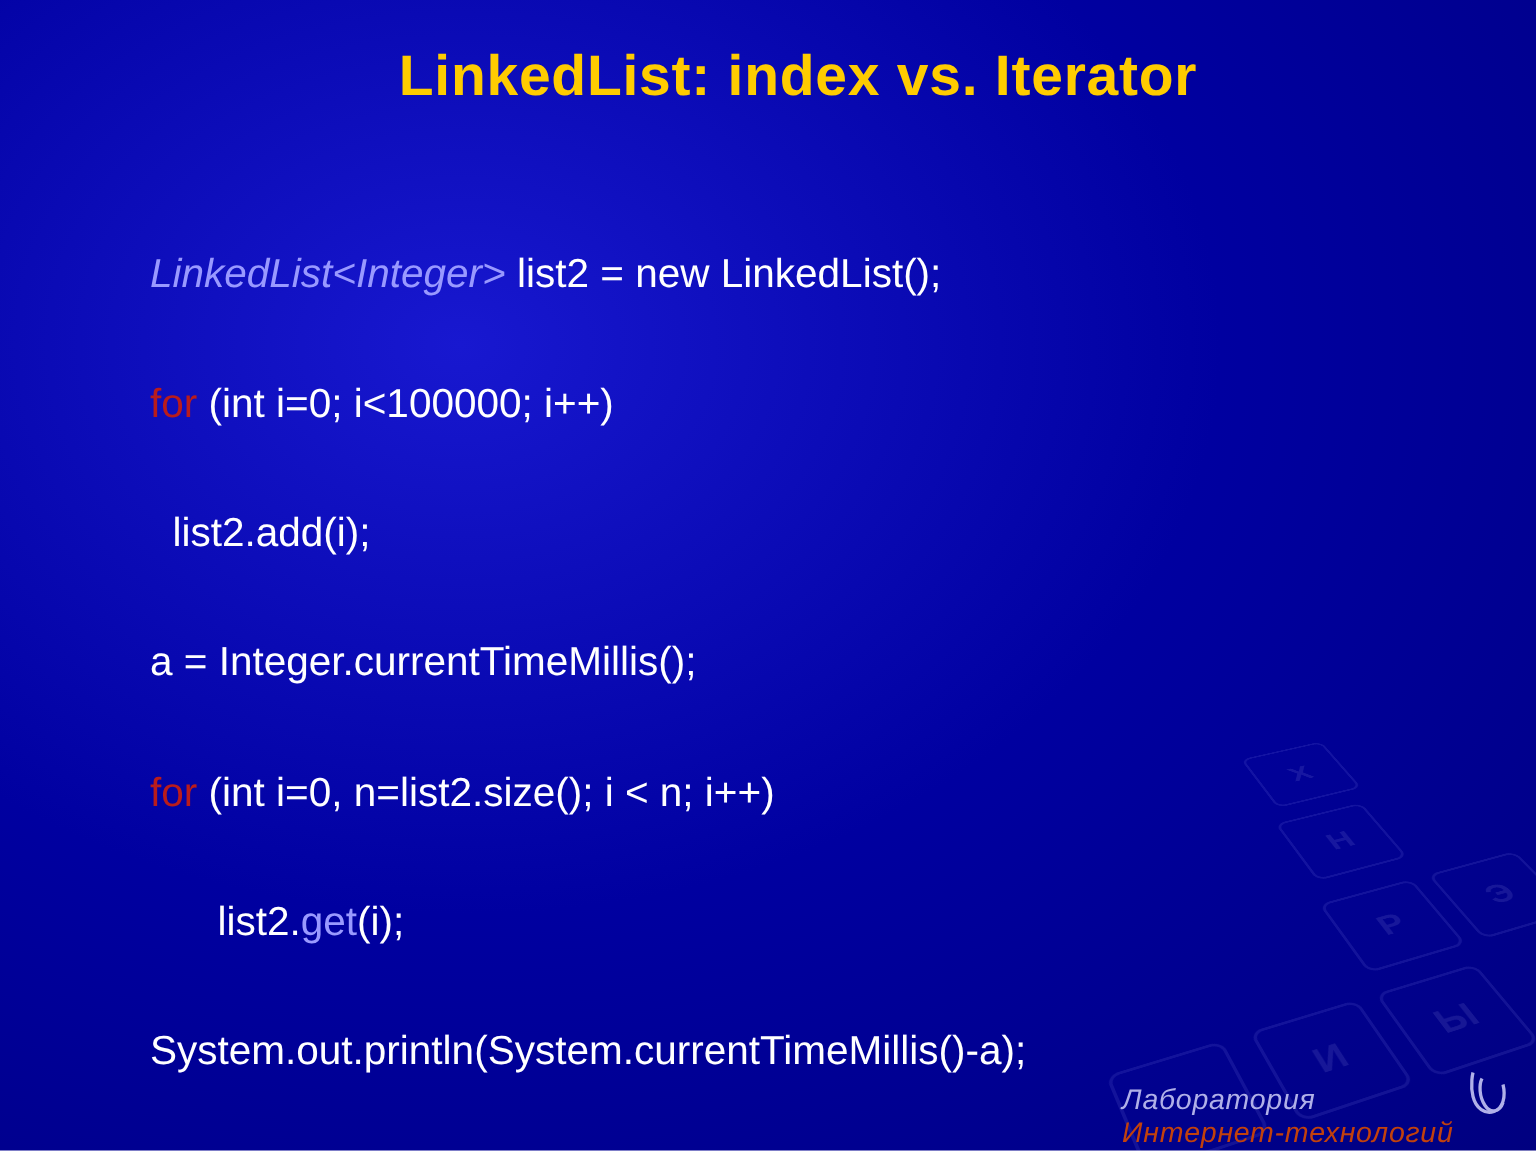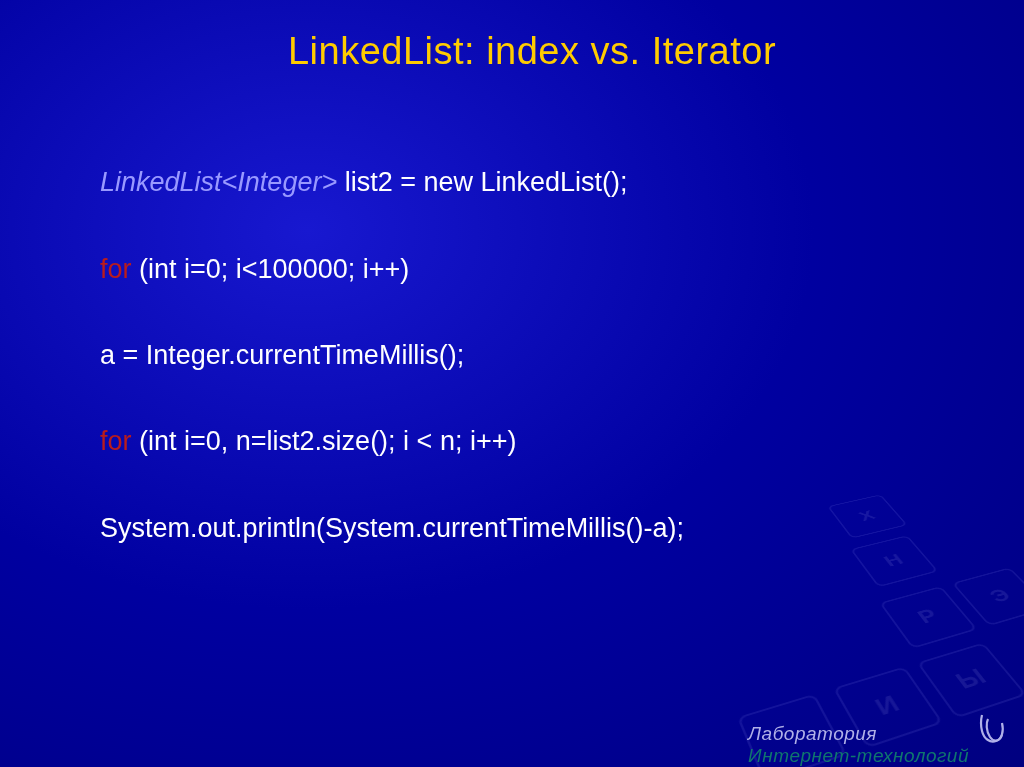--- a/index.html
+++ b/index.html
@@ -19,21 +19,21 @@
   .slide {
     width: 100%;
     height: 100%;
     padding: 30px 60px 40px 100px;
     position: relative;
     z-index: 2;
   }
   .title {
     color: #ffcc00;
     font-size: 38px;
-    font-weight: normal;
+    font-weight: bold;
     text-align: center;
     margin-bottom: 45px;
     letter-spacing: 0.5px;
   }
   .content {
     color: #ffffff;
     font-size: 27px;
     line-height: 1.6;
     white-space: pre;
   }
@@ -57,21 +57,21 @@
     text-align: left;
     z-index: 3;
   }
   .footer-line1 {
     color: #b0b0e8;
     font-size: 19px;
     font-style: italic;
     letter-spacing: 0.5px;
   }
   .footer-line2 {
-    color: #0f766e;
+    color: #c2410c;
     font-size: 19px;
     font-style: italic;
     letter-spacing: 0.5px;
   }
   .logo {
     position: absolute;
     bottom: 18px;
     right: 14px;
     width: 36px;
     height: 40px;
@@ -116,22 +116,24 @@
   <div class="key" style="top:285px; left:325px; width:72px; height:72px;">Ы</div>
   <div class="key" style="top:285px; left:150px; width:72px; height:72px;"></div>
 </div>
 
 <div class="slide">
   <h1 class="title">LinkedList: index vs. Iterator</h1>
 
   <div class="content">
 <span class="line"><span class="type">LinkedList&lt;Integer&gt;</span><span> list2 = new LinkedList();</span></span>
 <span class="line"><span class="kw">for</span><span> (int i=0; i&lt;100000; i++)</span></span>
+<span class="line"><span>  list2.add(i);</span></span>
 <span class="line"><span>a = Integer.currentTimeMillis();</span></span>
 <span class="line"><span class="kw">for</span><span> (int i=0, n=list2.size(); i &lt; n; i++)</span></span>
+<span class="line"><span>      list2.</span><span class="method">get</span><span>(i);</span></span>
 <span class="line"><span>System.out.println(System.currentTimeMillis()-a);</span></span>
 <span class="line"></span>
 
 
 
   </div>
 </div>
 
 <div class="footer">
   <div class="footer-line1">Лаборатория</div>

